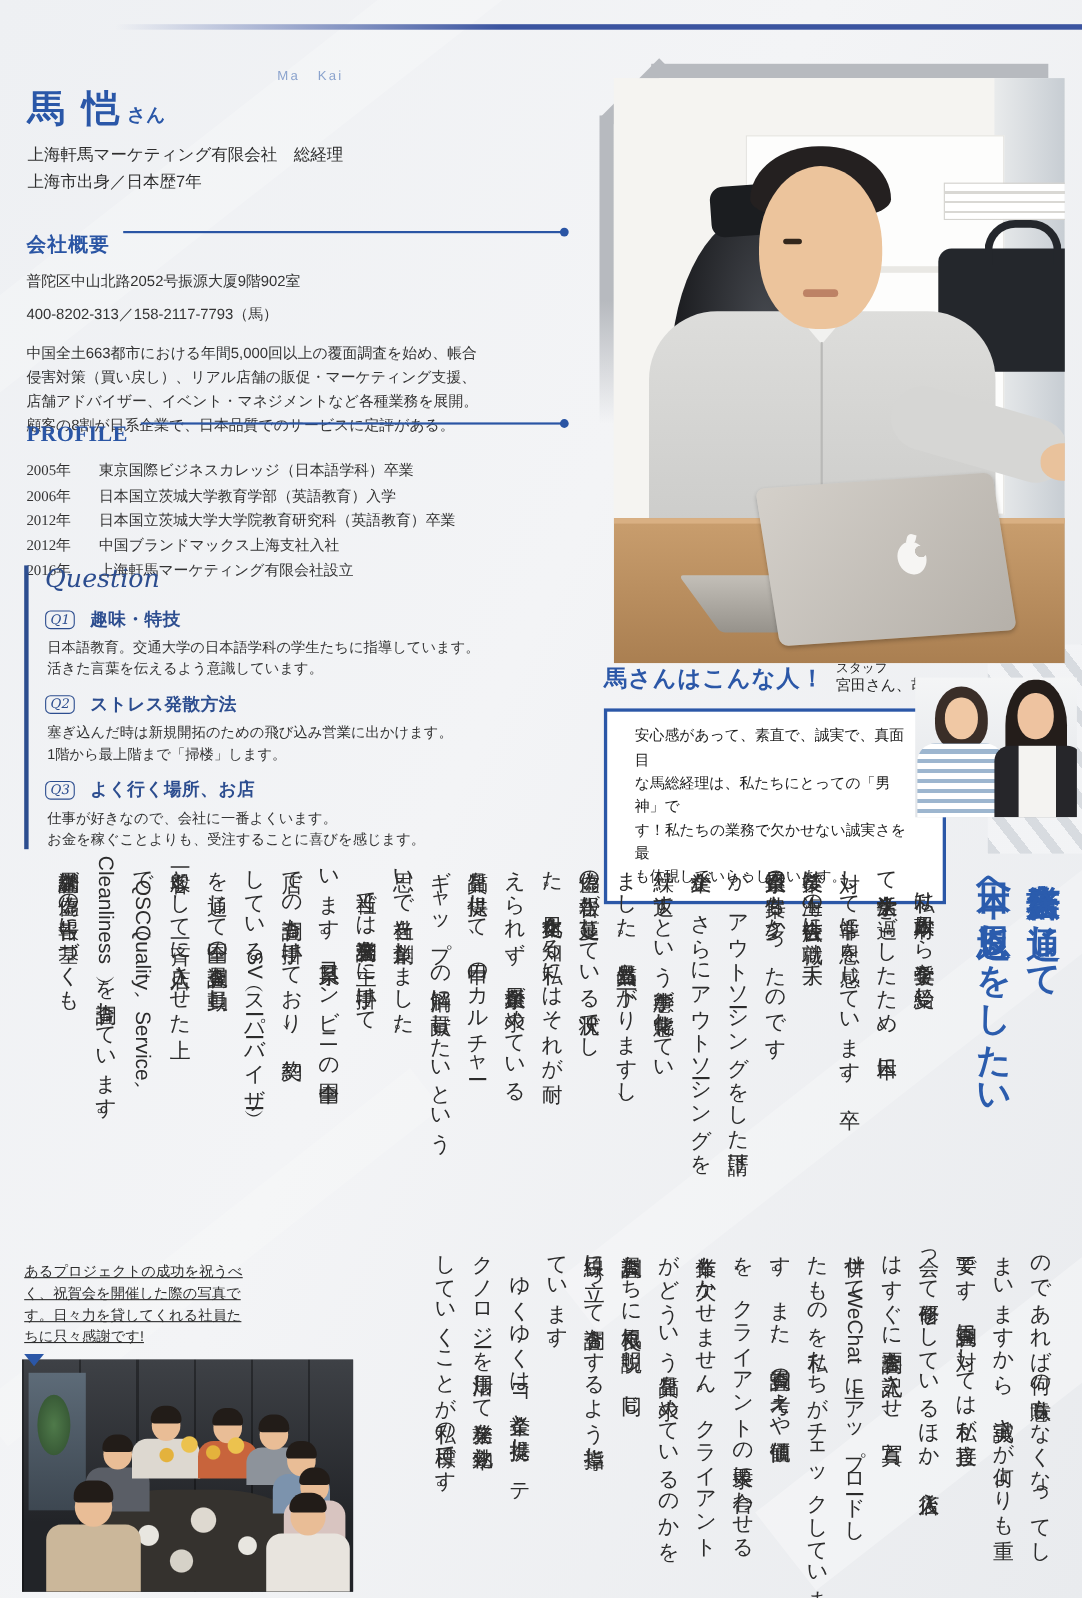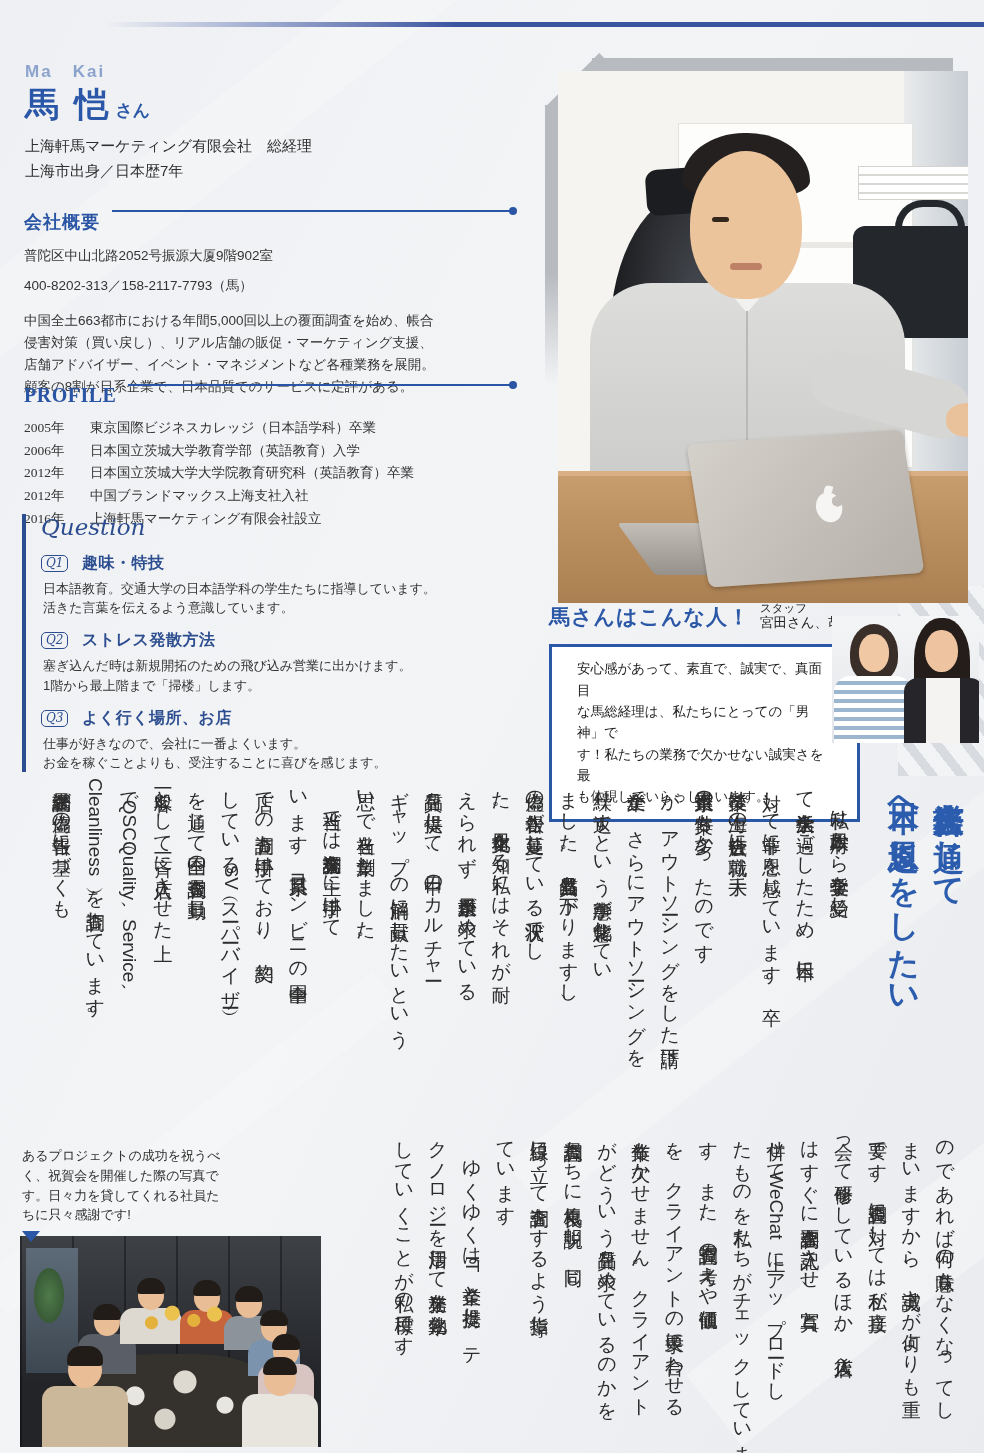--- a/index.html
+++ b/index.html
@@ -13,21 +13,21 @@
   .streak.s2{left:430px;top:880px;width:900px;height:60px;opacity:.5;}
   .streak.s3{left:640px;top:1150px;width:700px;height:90px;opacity:.65;}
   .streak.s4{left:-60px;top:1120px;width:500px;height:46px;opacity:.35;}
   .corner-stripes{position:absolute;left:898px;top:586px;width:86px;height:190px;z-index:1;
         background:repeating-linear-gradient(52deg,#d4d8dd 0 9px,#f3f4f6 9px 23px);opacity:.85;}
   
   .top-rule{position:absolute;left:105px;right:0;top:22px;height:5px;z-index:2;
         background:linear-gradient(to right,rgba(59,84,160,0),#3b54a0 40%,#3b54a0);}
   
   .person-header{position:absolute;left:25px;top:62px;z-index:3;}
-  .name-romaji{font-size:17px;font-weight:bold;color:#8ba3cd;letter-spacing:2px;white-space:pre;}
+  .name-romaji{font-size:12px;font-weight:normal;color:#8ba3cd;letter-spacing:2px;white-space:pre;text-align:right;}
   .name-row{margin-top:0;}
   .name-kanji{font-size:34px;font-weight:bold;color:#2a57a8;letter-spacing:3px;}
   .honorific{font-size:17px;font-weight:bold;color:#2a57a8;margin-left:4px;}
   .position-line{margin-top:9px;font-size:15px;color:#2e2e2e;font-weight:500;}
   .origin-line{margin-top:6px;font-size:15px;color:#2e2e2e;font-weight:500;}
   
   .section{position:absolute;z-index:3;}
   .sec-head{display:flex;align-items:flex-start;width:492px;}
   .sec-label{font-size:18px;font-weight:bold;color:#2a55a4;letter-spacing:1px;white-space:nowrap;}
   .sec-label.latin{font-size:20px;letter-spacing:.5px;}
@@ -122,21 +122,21 @@
   .sw-body2::before{content:'';position:absolute;left:22px;top:0;width:34px;height:65px;background:#f4f3f1;}
   
   .v-block{position:absolute;writing-mode:vertical-rl;text-orientation:mixed;z-index:3;}
   .v-block1{left:18px;top:778px;width:952px;height:345px;}
   .v-title{font-size:31px;font-weight:bold;color:#2b5cad;line-height:1.45;letter-spacing:1px;
         white-space:pre-line;margin-left:24px;}
   .v-body{font-size:19px;line-height:1.78;color:#2c2c2c;white-space:pre-line;}
   .v-block2{right:22px;top:1128px;width:630px;height:340px;}
   
   .caption{position:absolute;left:22px;top:1146px;width:300px;z-index:3;}
-  .caption-text{font-size:13px;line-height:1.52;color:#2e2e2e;white-space:pre-line;}
+  .caption-text{font-size:13px;line-height:1.52;color:#2e2e2e;white-space:pre-line;text-decoration:underline;}
   .caption-arrow{margin-top:6px;width:0;height:0;border-left:9px solid transparent;border-right:9px solid transparent;
         border-top:11px solid #2b57a7;}
   .group-photo{position:absolute;left:20px;top:1236px;width:301px;height:211px;overflow:hidden;z-index:2;
         background:linear-gradient(#3e4146,#222428 70%),#2a2c30;}
   .gp-panels{position:absolute;inset:0;background:repeating-linear-gradient(90deg,rgba(0,0,0,.35) 0 2px,rgba(255,255,255,0) 2px 52px);}
   .gp-window{position:absolute;left:6px;top:12px;width:52px;height:125px;background:linear-gradient(#5d6b78,#3d4751);}
   .gp-window::after{content:'';position:absolute;left:8px;top:20px;width:30px;height:55px;border-radius:50%;
         background:radial-gradient(#4f7a4a,#2f4d2e);}
   .gp-table{position:absolute;left:55px;top:118px;width:200px;height:93px;border-radius:40% 40% 0 0;
         background:#35322e;

